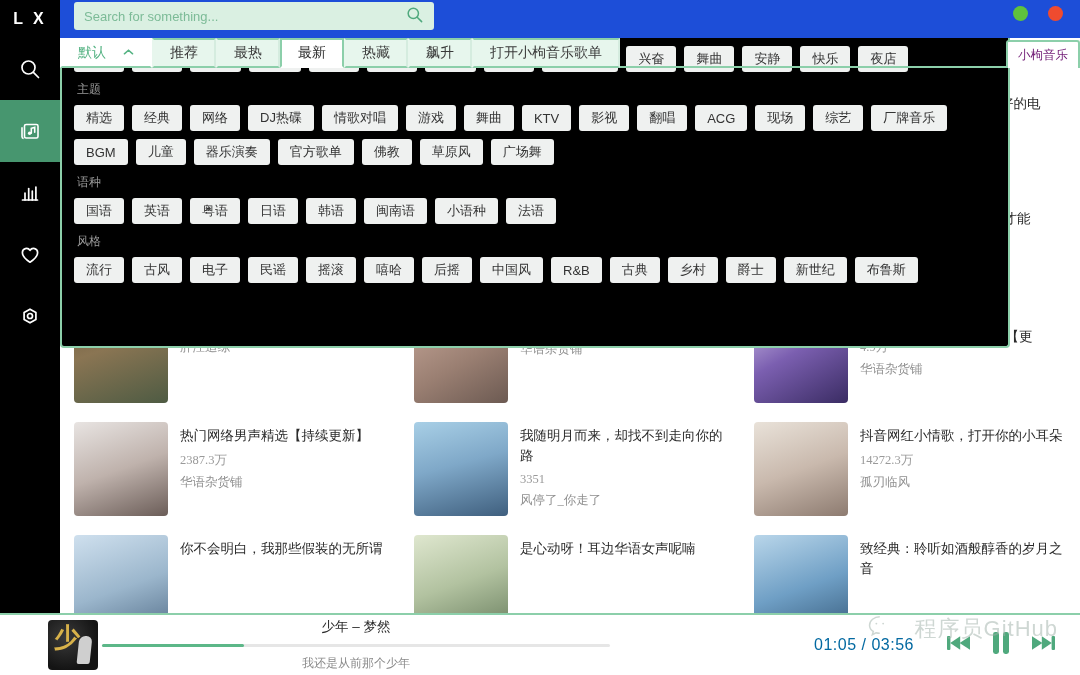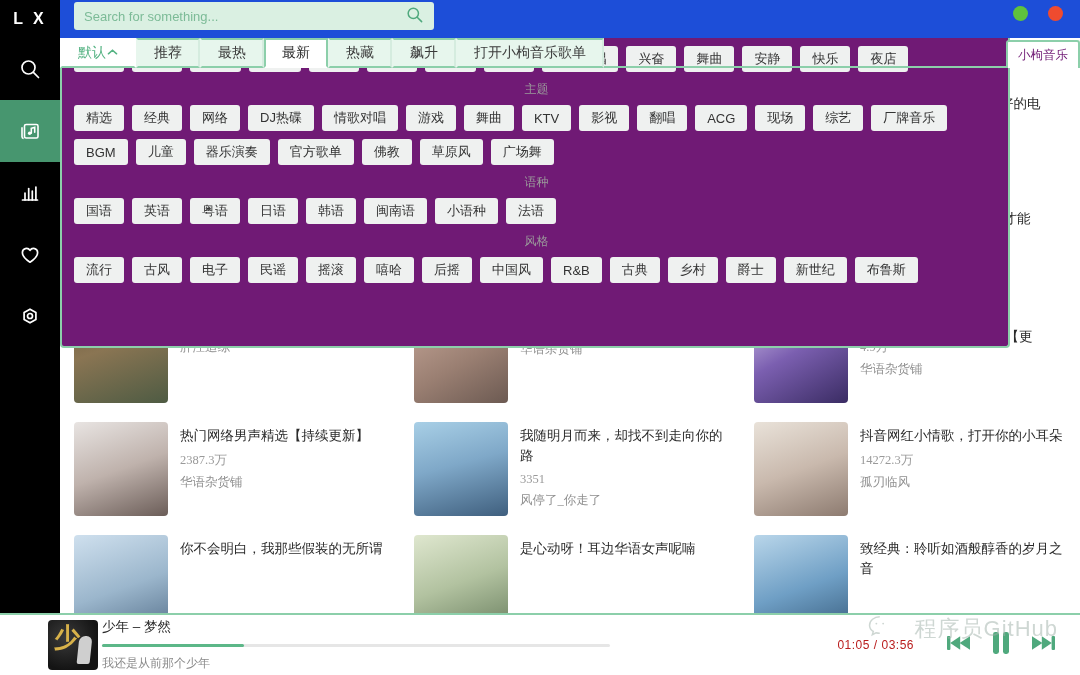--- a/index.html
+++ b/index.html
@@ -86,43 +86,42 @@
   .art-d { background: linear-gradient(160deg,#e8e4e2 0%,#bfb2ac 50%,#6b5d58 100%); }
   .art-e { background: linear-gradient(165deg,#a8cfe6 0%,#7fa8c8 45%,#3f5f7e 100%); }
   .art-f { background: linear-gradient(160deg,#e9e2d9 0%,#c9b9ad 50%,#8d7b70 100%); }
   .art-g { background: linear-gradient(160deg,#cfe0ee 0%,#9bb6cc 55%,#5c7791 100%); }
   .art-h { background: linear-gradient(160deg,#dfe7cf 0%,#b2c2a0 50%,#6f8464 100%); }
   .art-i { background: linear-gradient(160deg,#b9d6ea 0%,#6f9fc5 55%,#3d6384 100%); }
 
   
   #filter-panel {
     position: absolute; left: 60px; top: 38px; width: 950px; height: 310px;
-    background: #701a75;
+    background: #000000;
     border: 2px solid #8ccfaa;
     border-top: none;
     border-radius: 0 0 4px 4px;
     z-index: 20;
     overflow: hidden;
-    text-align: center;
   }
   #tabbar {
     position: absolute; left: 60px; top: 38px; height: 30px;
     z-index: 30; display: flex; align-items: flex-end;
   }
   .tab {
     height: 30px; padding: 0 16px; font-size: 14px;
     display: flex; align-items: center; justify-content: center;
     color: #3a3a3a; cursor: pointer;
     background: #ffffff;
     border: 2px solid transparent;
   }
   .tab.sort {
     color: #55b383; background: #ffffff;
     border-bottom: 2px solid #8ccfaa;
-    gap: 1px;
+    gap: 17px;
   }
   .tab.normal {
     background: #e7f6ed; color: #3a3a3a;
     border-top: 2px solid #8ccfaa;
     border-bottom: 2px solid #8ccfaa;
     border-right: 2px solid #d5ecdf;
   }
   .tab.active {
     background: #ffffff; color: #2b2b2b;
     border: 2px solid #8ccfaa; border-bottom: 2px solid #ffffff;
@@ -174,34 +173,34 @@
   .cover .glyph {
     position: absolute; left: 6px; top: 4px;
     color: #d8b24a; font-size: 26px; font-weight: 700; line-height: 1;
     font-family: "DejaVu Sans", sans-serif;
   }
   .cover .fig {
     position: absolute; right: 7px; bottom: 6px; width: 13px; height: 28px;
     background: #cfcfcf; border-radius: 6px 6px 2px 2px;
     transform: skewX(-6deg);
   }
-  #player-meta { flex: 1; padding-left: 4px; padding-right: 10px; }
+  #player-meta { flex: 1; padding-left: 4px; padding-right: 10px; text-align: center; }
   #track-title { font-size: 13.5px; color: #2b2b2b; }
   #progress-track {
     margin-top: 8px; height: 3px; background: #e6e6e6; width: 100%;
     position: relative; border-radius: 2px; cursor: pointer;
   }
   #progress-fill { height: 3px; background: #5cb788; border-radius: 2px; }
   #lyric { font-size: 12px; color: #8a8a8a; margin-top: 8px; }
 
   #player-right {
     flex: 1; display: flex; align-items: center; justify-content: flex-end;
     padding-right: 16px; position: relative; height: 100%;
   }
-  #time { font-size: 12px; color: #b91c1c; margin-right: 24px; letter-spacing: .5px; }
+  #time { font-size: 16px; color: #0369a1; margin-right: 24px; letter-spacing: .5px; }
   .pbtn {
     width: 34px; height: 34px; display: flex; align-items: center; justify-content: center;
     cursor: pointer; margin: 0 4px;
   }
 
   
   #watermark {
     position: absolute; right: 22px; top: -2px;
     display: flex; align-items: center; gap: 14px;
     opacity: .5; pointer-events: none;

